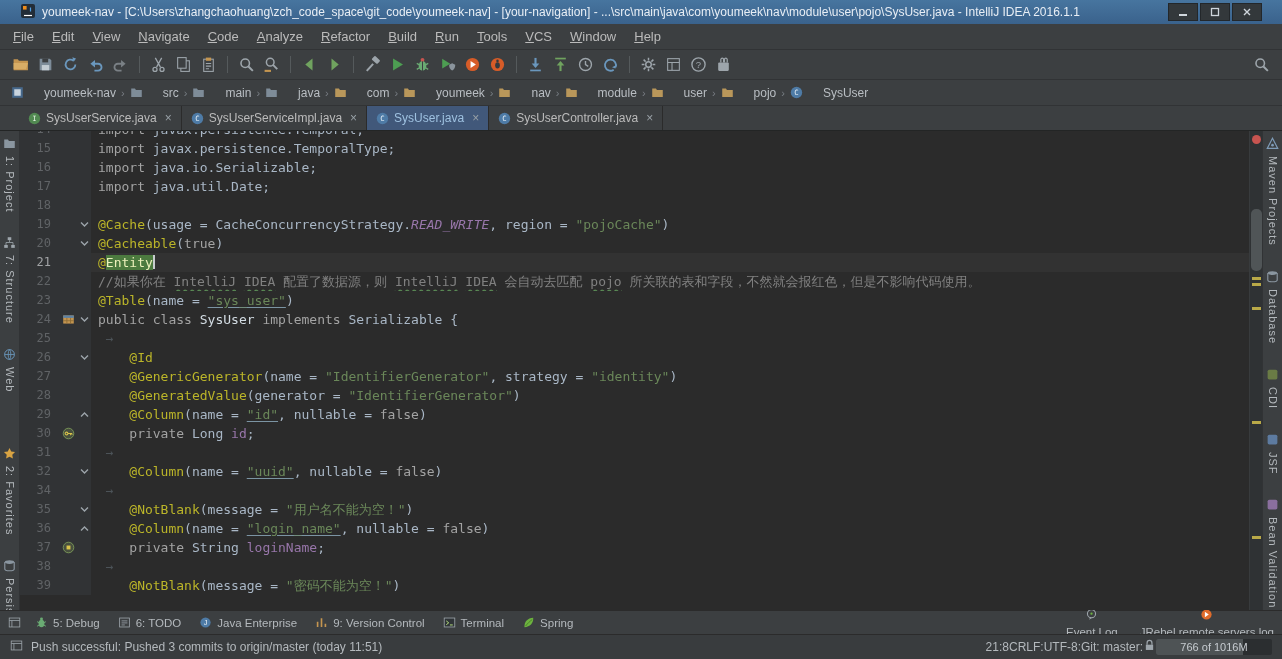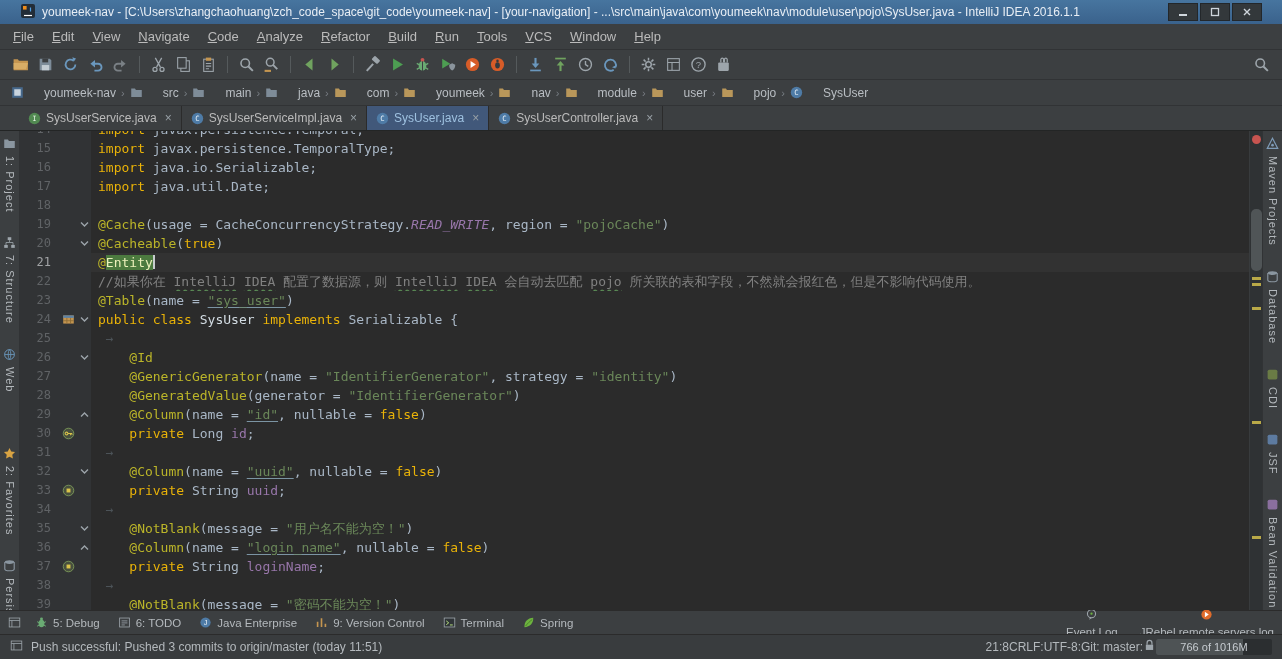--- a/index.html
+++ b/index.html
@@ -55,21 +55,21 @@
   .editor{flex:1;position:relative;overflow:hidden;background:#2b2b2b;min-width:0;}
   .lines{position:absolute;left:0;right:13px;top:-11px;}
   .row{display:flex;height:19px;line-height:19px;font-family:"DejaVu Sans Mono",monospace;font-size:13px;}
   .ln{width:38px;flex:none;text-align:right;padding-right:7px;color:#606366;background:#313335;font-size:12px;}
   .gic{width:20px;flex:none;background:#313335;display:flex;align-items:center;justify-content:center;}
   .gic svg{display:block;}
   .fold{width:13px;flex:none;background:#313335;display:flex;align-items:center;justify-content:center;}
   .codeline{flex:1;white-space:pre;color:#a9b7c6;padding-left:7px;overflow:hidden;}
   .row.caret .codeline{background:#323232;}
   .row.caret .ln{color:#a1a3a5;}
-  .t-k{color:#eab308;}
+  .t-k{color:#a3a3a3;}
   .t-p{color:#a9b7c6;}
   .t-a{color:#bbb529;}
   .t-ah{color:#ecf0bb;background:#4c7a3f;border-radius:0;}
   .t-s{color:#6a8759;}
   .t-su{color:#6a8759;text-decoration:underline;text-decoration-color:#7b94a3;text-underline-offset:2px;}
   .t-c{color:#808080;}
   .t-ct{color:#808080;text-decoration:#5c8f57 wavy underline;text-underline-offset:3px;}
   .t-f{color:#9876aa;}
   .t-sf{color:#9876aa;font-style:italic;}
   .t-cl{color:#d3dce3;}
@@ -628,31 +628,20 @@
           </div>
           <div class="row">
             <div class="ln">32</div>
             <div class="gic"></div>
             <div class="fold">
               <svg width="11" height="11" viewBox="0 0 12 12">
                 <path d="M2.2 3.8L6 7.6l3.8-3.8" fill="none" stroke="#9da5ab" stroke-width="1.5"></path>
               </svg>
             </div>
             <div class="codeline"><span class="t-p">    </span><span class="t-a">@Column</span><span class="t-p">(name = </span><span class="t-su">"uuid"</span><span class="t-p">, nullable = </span><span class="t-k">false</span><span class="t-p">)</span></div>
-          </div>
-          <div class="row">
-            <div class="ln">33</div>
-            <div class="gic">
-              <svg width="13" height="13" viewBox="0 0 16 16">
-                <circle cx="8" cy="8" r="6.5" fill="#474f3e" stroke="#82a35c"></circle>
-                <rect x="5.6" y="5.6" width="4.8" height="4.8" fill="#d9c34a"></rect>
-              </svg>
-            </div>
-            <div class="fold"></div>
-            <div class="codeline"><span class="t-p">    </span><span class="t-k">private</span><span class="t-p"> String </span><span class="t-f">uuid</span><span class="t-p">;</span></div>
           </div>
           <div class="row">
             <div class="ln">34</div>
             <div class="gic"></div>
             <div class="fold"></div>
             <div class="codeline"><span class="t-w"> →</span></div>
           </div>
           <div class="row">
             <div class="ln">35</div>
             <div class="gic"></div>

